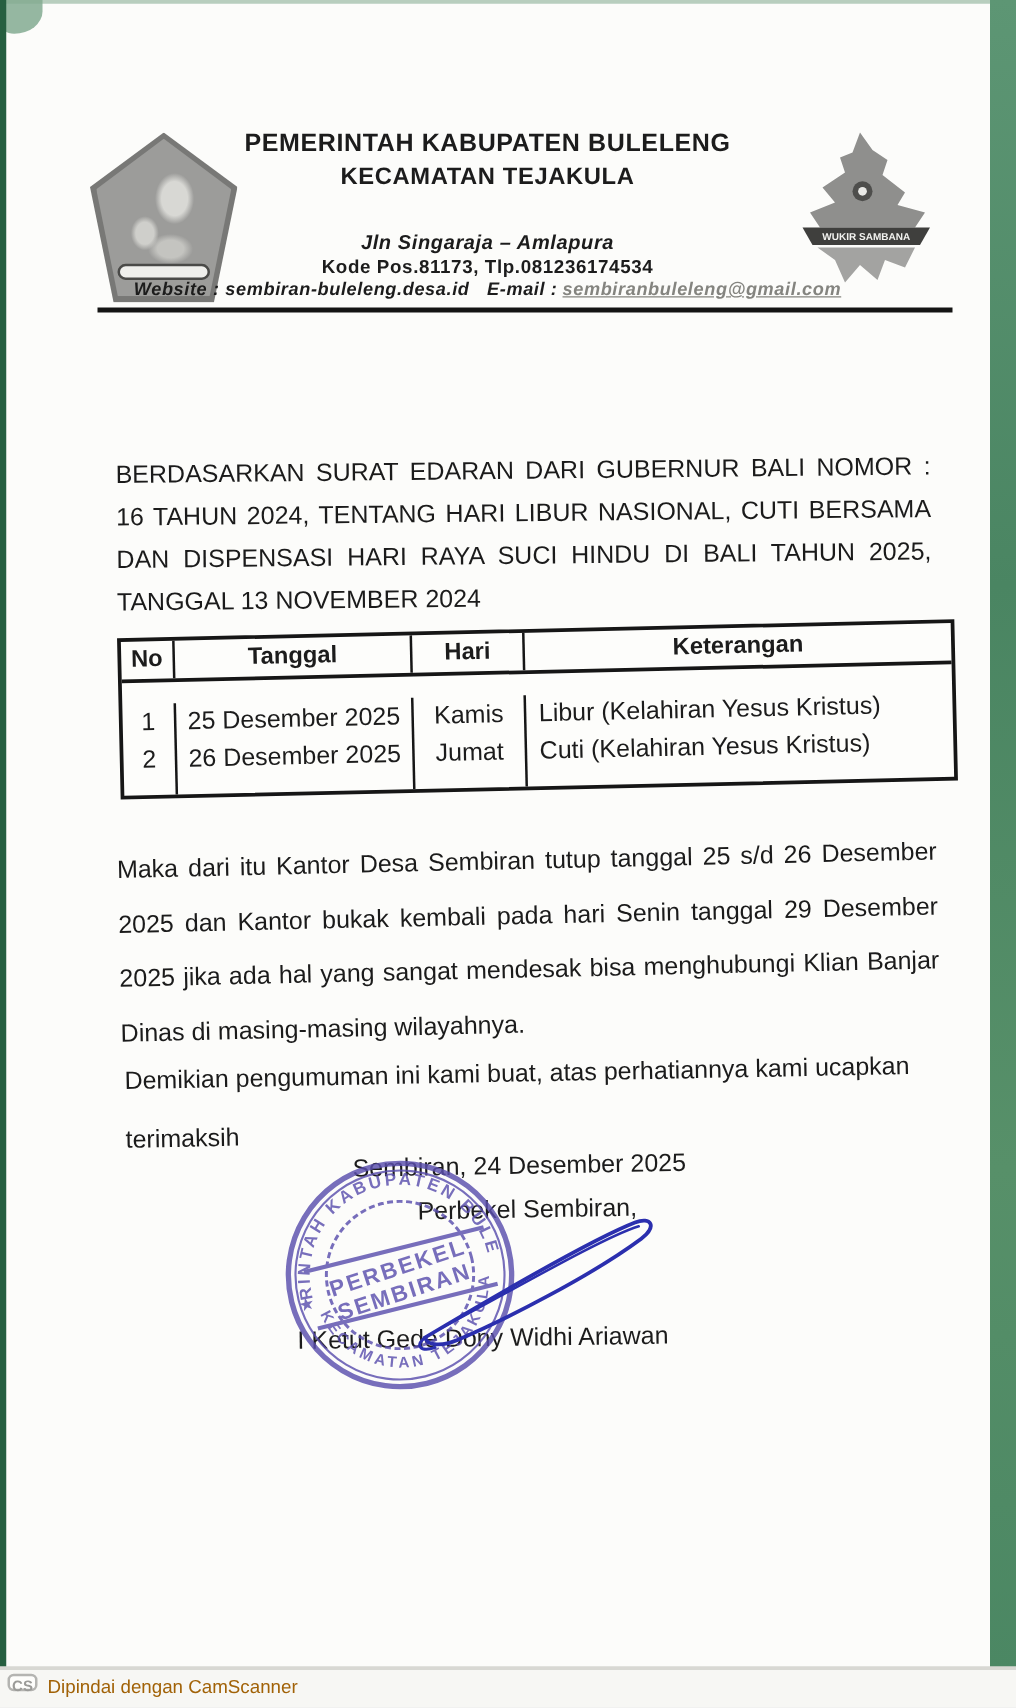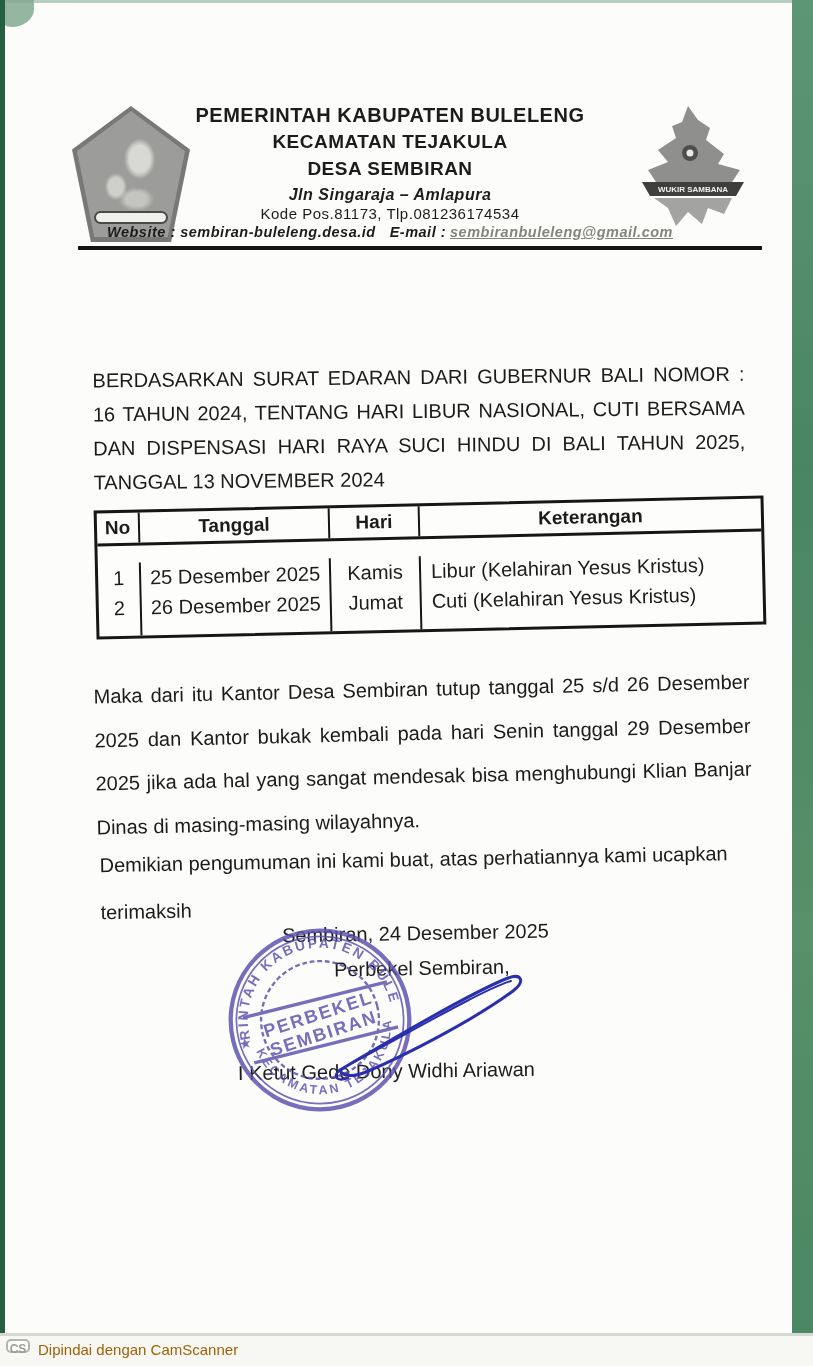--- a/index.html
+++ b/index.html
@@ -22,21 +22,21 @@
   .cs-logo { position:absolute; left:6px; top:3px; width:24px; height:14px;
              border:2px solid #b4b4b1; border-radius:5px; color:#9b9b98;
              font-size:12px; font-weight:bold; text-align:center; line-height:17px; background:#fdfdfb; }
   .cs-text { position:absolute; left:38px; top:5px; font-size:15px; color:#a16207; }
   
   .lh-line { position:absolute; left:0; width:780px; text-align:center; letter-spacing:.5px; }
   .lh1 { top:104px; font-size:20px; font-weight:bold; }
   .lh2 { top:131px; font-size:19px; font-weight:bold; }
   .lh3 { top:158px; font-size:19px; font-weight:bold; }
   .lh-addr   { top:186px; font-size:16px; font-weight:bold; font-style:italic; }
-  .lh-postal { top:205px; font-size:15px; font-weight:normal; }
+  .lh-postal { top:205px; font-size:15px; font-weight:bold; }
   .lh-web    { top:224px; font-size:14.5px; font-weight:bold; font-style:italic; }
   .lh-web .email { color:#84847f; text-decoration:underline; margin-left:4px; }
   .lh-web .weblabel { margin-right:14px; }
   .rule { position:absolute; left:78px; top:246px; width:684px; height:4px; background:#141414; }
   
   .crest { position:absolute; left:72px; top:106px; width:118px; height:136px;
            clip-path:polygon(50% 0,100% 32%,84% 100%,16% 100%,0 32%); background:#787876; }
   .crest-in { position:absolute; left:5px; top:5px; width:108px; height:126px;
            clip-path:polygon(50% 0,100% 32%,84% 100%,16% 100%,0 32%);
            background:
@@ -99,21 +99,20 @@
     <polygon points="60,8 70,22 82,30 78,42 96,56 90,66 112,72 104,84 28,84 20,72 40,64 30,52 48,40 44,28 54,24" fill="#8f8f8d"></polygon>
     <circle cx="62" cy="55" r="8" fill="#4e4e4c"></circle>
     <circle cx="62" cy="55" r="3.5" fill="#e9e9e6"></circle>
     <polygon points="14,84 116,84 108,98 22,98" fill="#3f3f3d"></polygon>
     <text x="65" y="94" text-anchor="middle" font-size="8" font-weight="bold" fill="#f2f2ef">WUKIR SAMBANA</text>
     <polygon points="26,100 104,100 96,116 80,110 74,126 60,114 48,128 40,110" fill="#a3a3a1"></polygon>
   </svg>
 
   <div class="lh-line lh1">PEMERINTAH KABUPATEN BULELENG</div>
   <div class="lh-line lh2">KECAMATAN TEJAKULA</div>
-  <div class="lh-line lh3">DESA SEMBIRAN</div>
   <div class="lh-line lh-addr">Jln Singaraja – Amlapura</div>
   <div class="lh-line lh-postal">Kode Pos.81173, Tlp.081236174534</div>
   <div class="lh-line lh-web">
     <span class="weblabel">Website : sembiran-buleleng.desa.id</span><span>E-mail :</span><span class="email">sembiranbuleleng@gmail.com</span>
   </div>
   <div class="rule"></div>
 
 
   <div class="para p1">BERDASARKAN SURAT EDARAN DARI GUBERNUR BALI NOMOR : 16 TAHUN 2024, TENTANG HARI LIBUR NASIONAL, CUTI BERSAMA DAN DISPENSASI HARI RAYA SUCI HINDU DI BALI TAHUN 2025, TANGGAL 13 NOVEMBER 2024</div>
 

